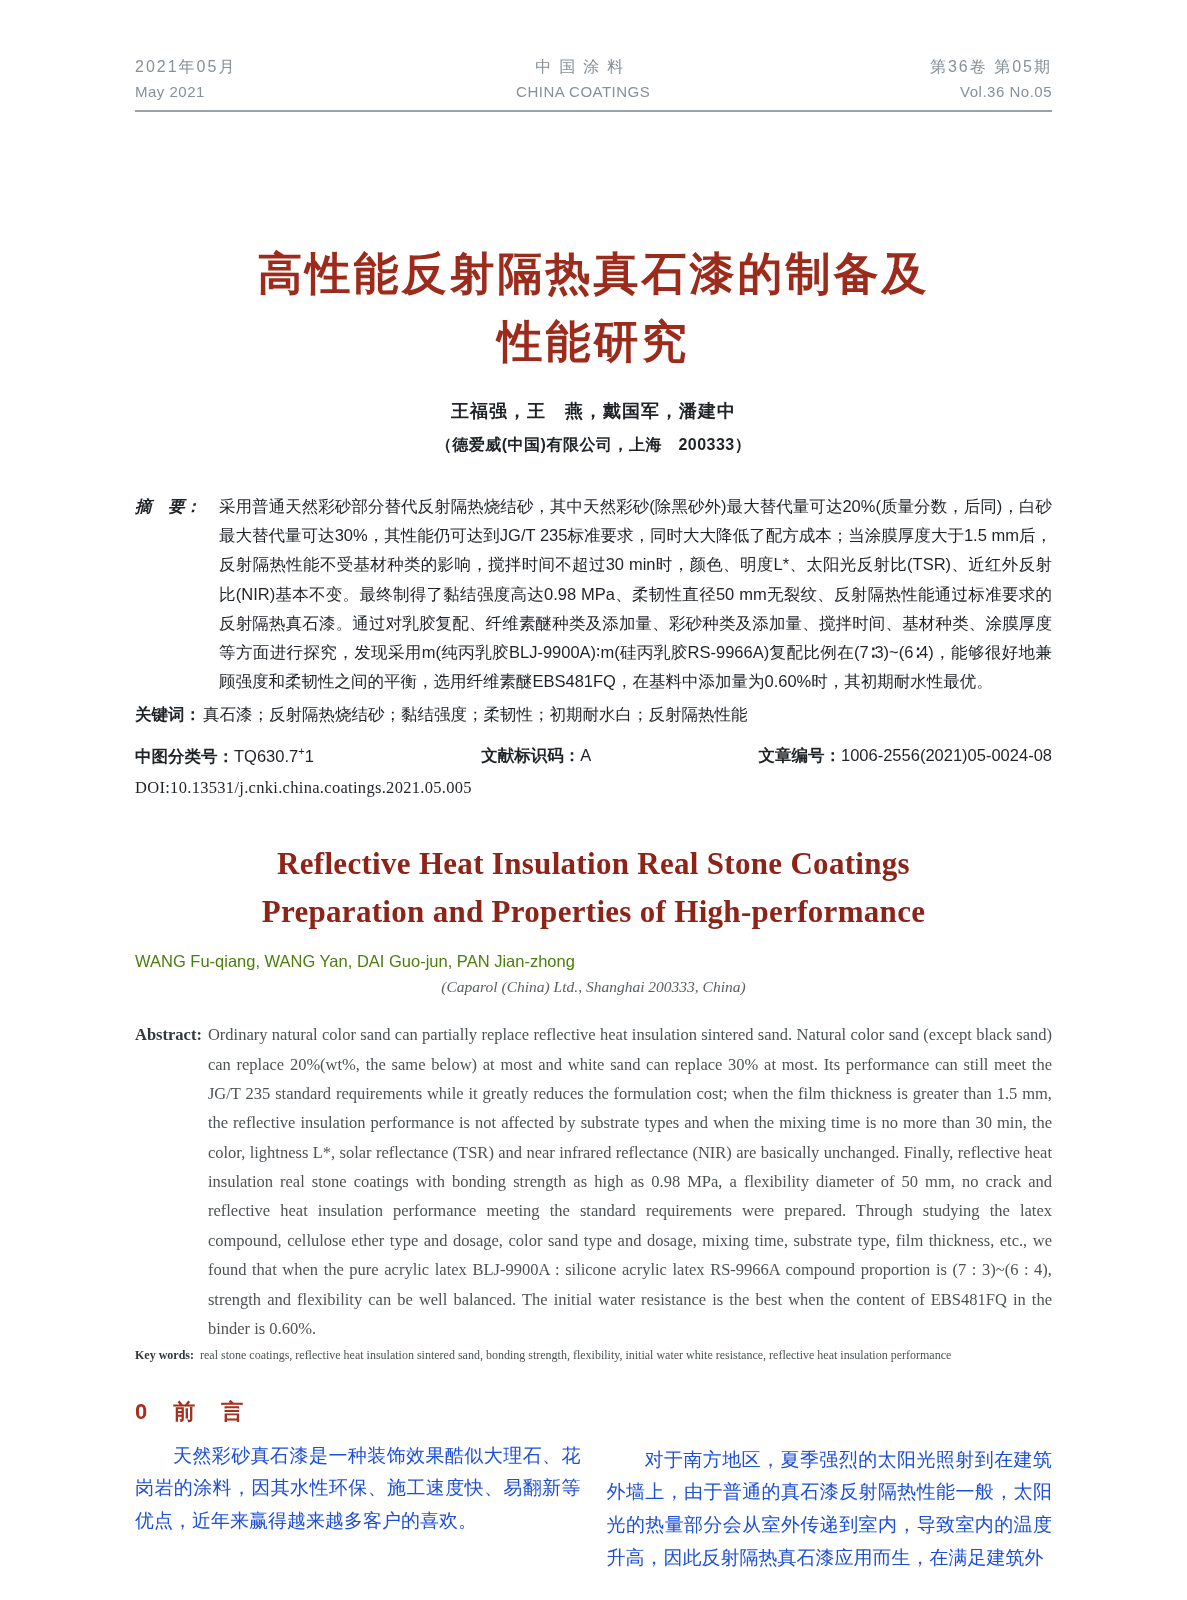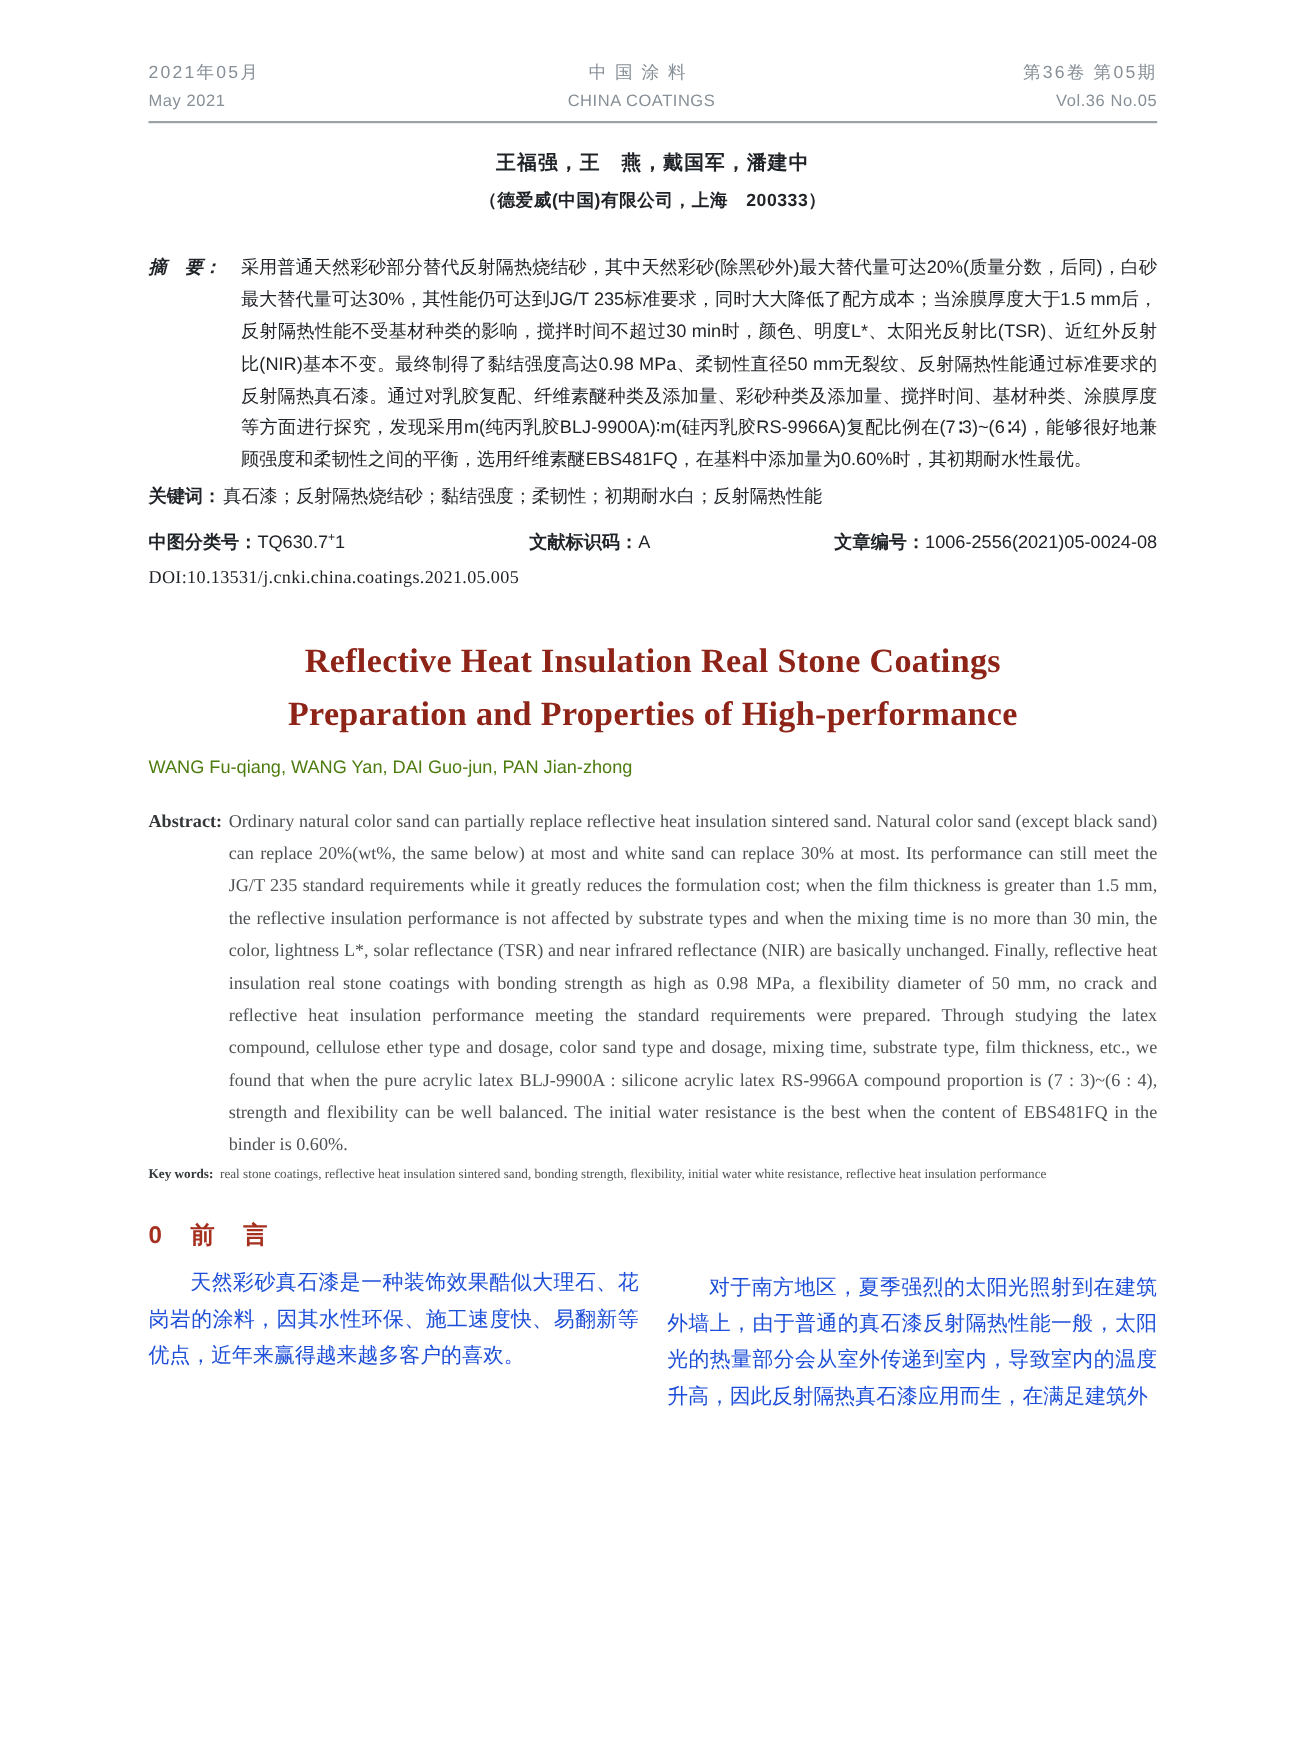--- a/index.html
+++ b/index.html
@@ -82,20 +82,24 @@
         <div class="jh-cn">中国涂料</div>
         <div class="jh-en">CHINA COATINGS</div>
       </div>
       <div class="jh-cell jh-right">
         <div class="jh-cn">第36卷 第05期</div>
         <div class="jh-en">Vol.36 No.05</div>
       </div>
     </div>
     <div class="header-rule"></div>
 
+    <h1 class="cn-title">
+      <div>高性能反射隔热真石漆的制备及</div>
+      <div>性能研究</div>
+    </h1>
     <div class="cn-authors">王福强，王　燕，戴国军，潘建中</div>
     <div class="cn-affil">（德爱威(中国)有限公司，上海　200333）</div>
 
     <div class="cn-abstract hang">
       <span class="hang-label">摘　要：</span>
       <span class="hang-text">采用普通天然彩砂部分替代反射隔热烧结砂，其中天然彩砂(除黑砂外)最大替代量可达20%(质量分数，后同)，白砂最大替代量可达30%，其性能仍可达到JG/T 235标准要求，同时大大降低了配方成本；当涂膜厚度大于1.5 mm后，反射隔热性能不受基材种类的影响，搅拌时间不超过30 min时，颜色、明度L*、太阳光反射比(TSR)、近红外反射比(NIR)基本不变。最终制得了黏结强度高达0.98 MPa、柔韧性直径50 mm无裂纹、反射隔热性能通过标准要求的反射隔热真石漆。通过对乳胶复配、纤维素醚种类及添加量、彩砂种类及添加量、搅拌时间、基材种类、涂膜厚度等方面进行探究，发现采用m(纯丙乳胶BLJ-9900A)∶m(硅丙乳胶RS-9966A)复配比例在(7∶3)~(6∶4)，能够很好地兼顾强度和柔韧性之间的平衡，选用纤维素醚EBS481FQ，在基料中添加量为0.60%时，其初期耐水性最优。</span>
     </div>
 
     <div class="cn-keywords hang">
       <span class="hang-label">关键词：</span>
@@ -113,20 +117,21 @@
         <span class="meta-label">文章编号：</span><span>1006-2556(2021)05-0024-08</span>
       </span>
     </div>
     <div class="doi-line">DOI:10.13531/j.cnki.china.coatings.2021.05.005</div>
 
     <h2 class="en-title">
       <div>Reflective Heat Insulation Real Stone Coatings</div>
       <div>Preparation and Properties of High-performance</div>
     </h2>
     <div class="en-authors">WANG Fu-qiang, WANG Yan, DAI Guo-jun, PAN Jian-zhong</div>
+    <div class="en-affil">(Caparol (China) Ltd., Shanghai 200333, China)</div>
 
     <div class="en-abstract hang">
       <span class="hang-label">Abstract:</span>
       <span class="hang-text">Ordinary natural color sand can partially replace reflective heat insulation sintered sand. Natural color sand (except black sand) can replace 20%(wt%, the same below) at most and white sand can replace 30% at most. Its performance can still meet the JG/T 235 standard requirements while it greatly reduces the formulation cost; when the film thickness is greater than 1.5 mm, the reflective insulation performance is not affected by substrate types and when the mixing time is no more than 30 min, the color, lightness L*, solar reflectance (TSR) and near infrared reflectance (NIR) are basically unchanged. Finally, reflective heat insulation real stone coatings with bonding strength as high as 0.98 MPa, a flexibility diameter of 50 mm, no crack and reflective heat insulation performance meeting the standard requirements were prepared. Through studying the latex compound, cellulose ether type and dosage, color sand type and dosage, mixing time, substrate type, film thickness, etc., we found that when the pure acrylic latex BLJ-9900A : silicone acrylic latex RS-9966A compound proportion is (7 : 3)~(6 : 4), strength and flexibility can be well balanced. The initial water resistance is the best when the content of EBS481FQ in the binder is 0.60%.</span>
     </div>
 
     <div class="en-keywords hang">
       <span class="hang-label">Key words:</span>
       <span class="hang-text">real stone coatings, reflective heat insulation sintered sand, bonding strength, flexibility, initial water white resistance, reflective heat insulation performance</span>
     </div>

